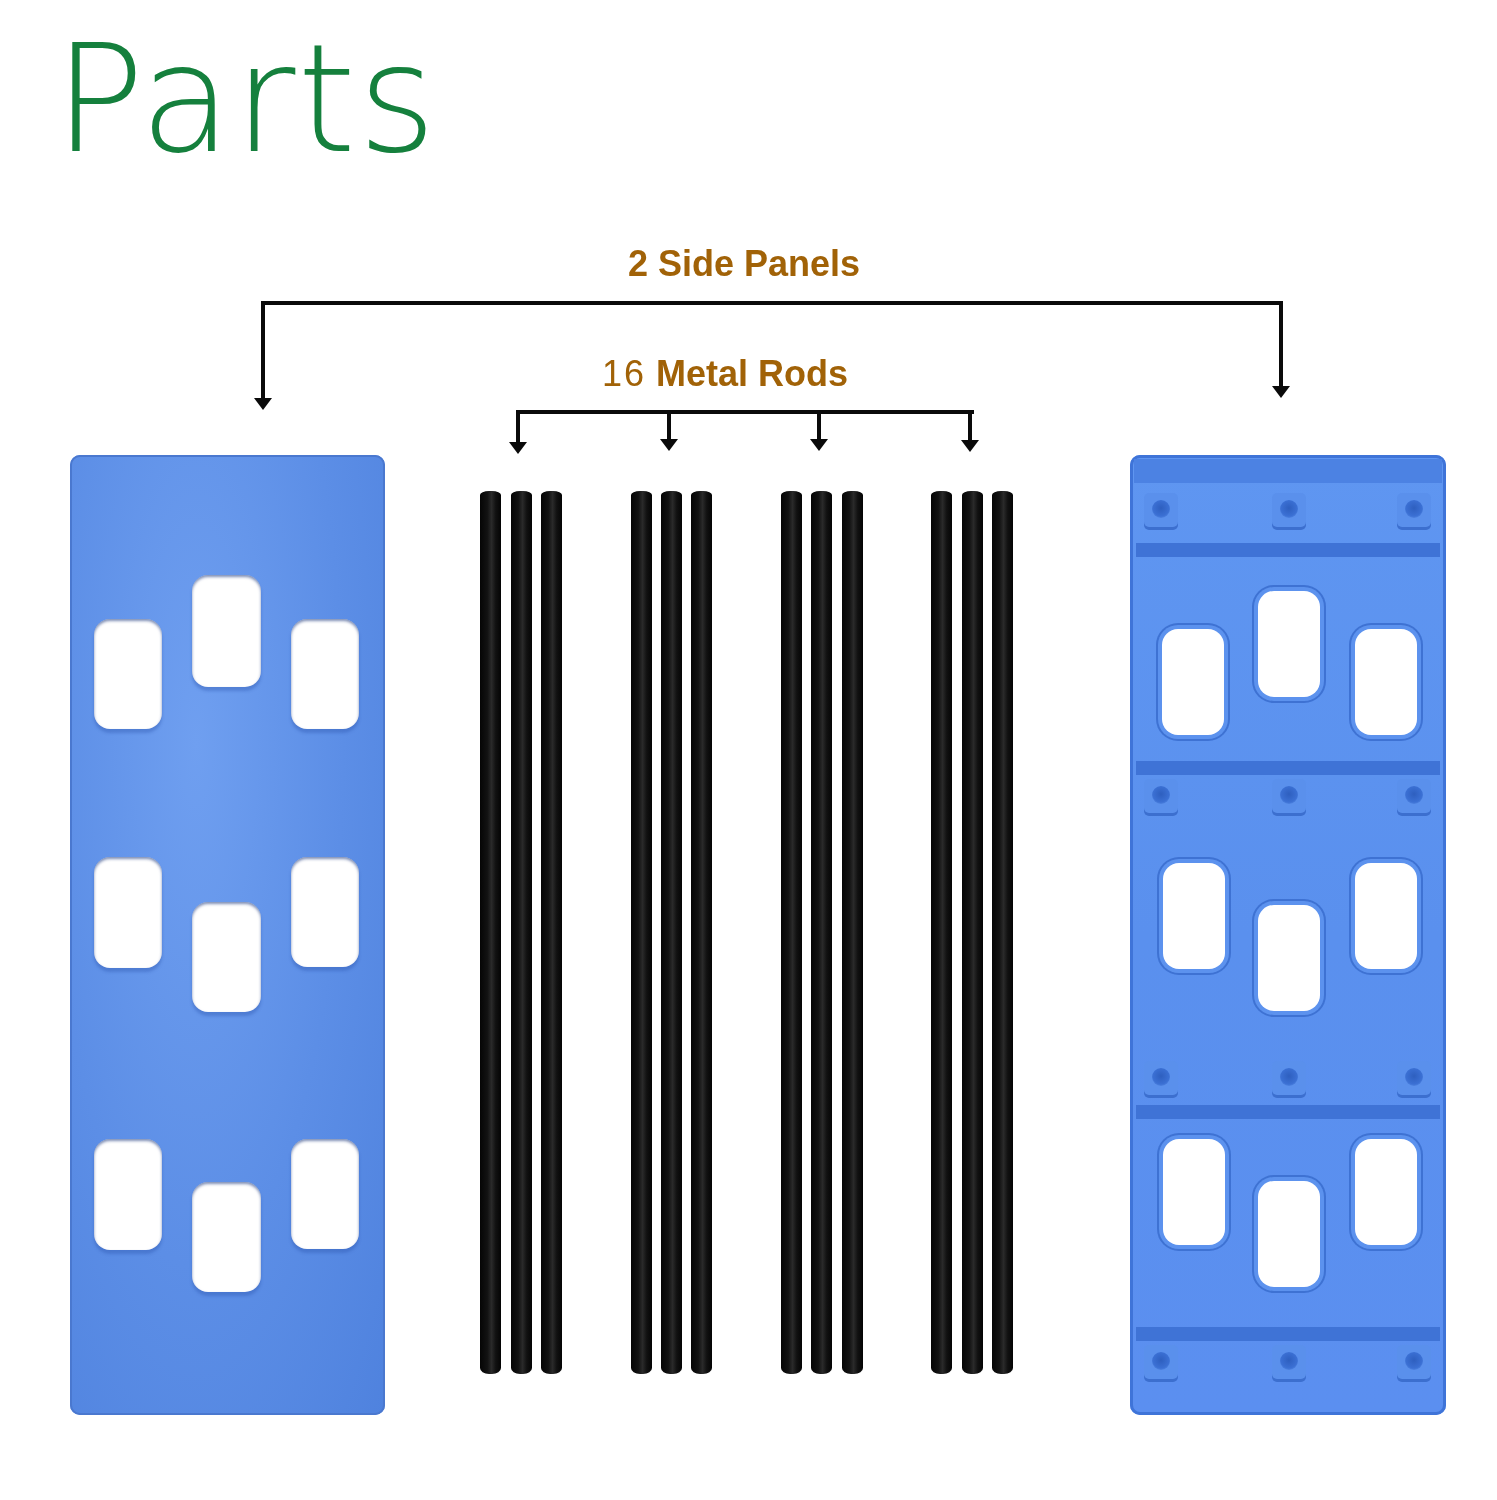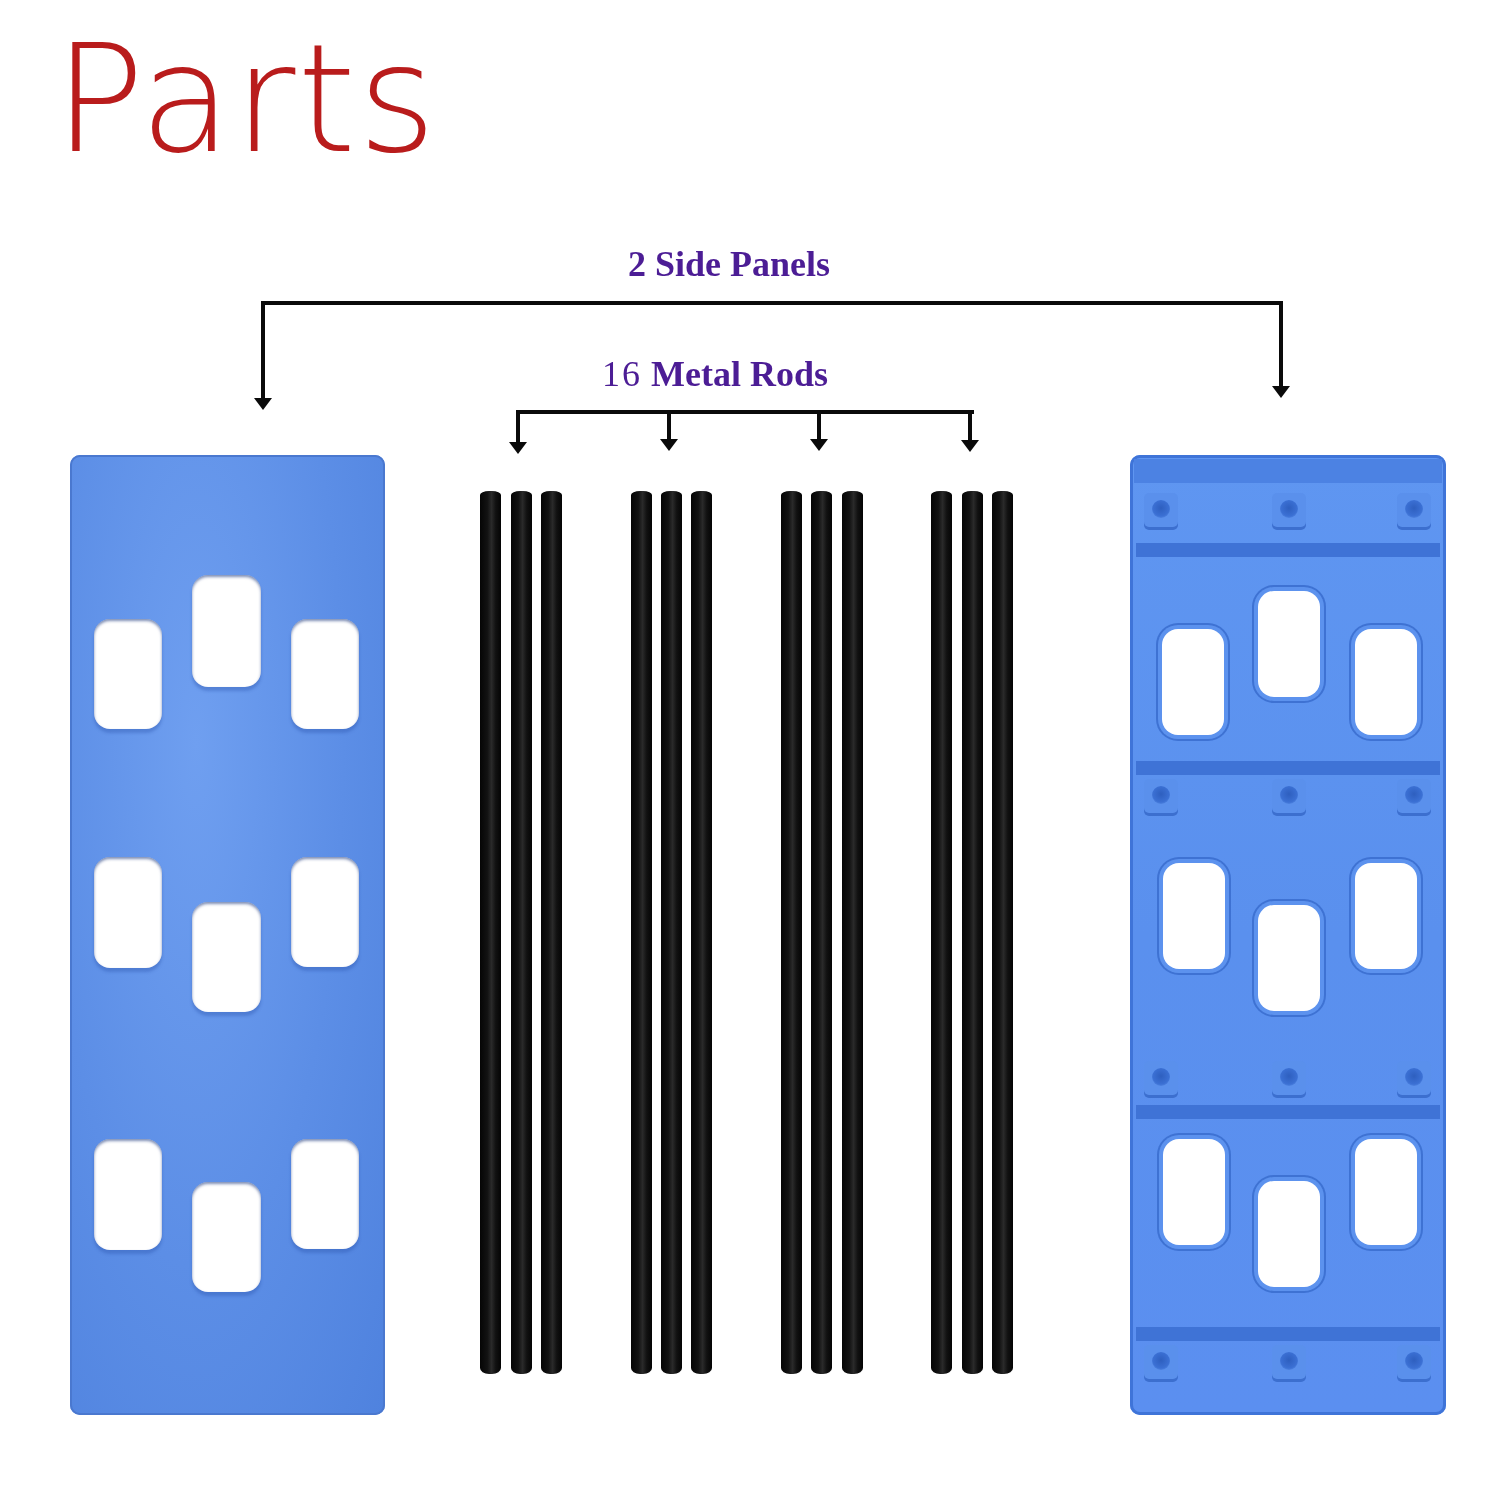--- a/index.html
+++ b/index.html
@@ -1,25 +1,25 @@
 <!DOCTYPE html>
 <html><head>
 <meta charset="utf-8">
 <style>
   html, body { margin: 0; padding: 0; background: #ffffff; }
   body { width: 1497px; height: 1500px; position: relative; overflow: hidden; font-family: "DejaVu Sans", sans-serif; }
   .title {
     position: absolute; left: 54px; top: 14px;
     font-family: "DejaVu Sans", sans-serif; font-weight: 200;
     font-size: 150px; line-height: 170px; letter-spacing: 2px;
-    color: #b91c1c; -webkit-text-stroke: 0px;
+    color: #15803d; -webkit-text-stroke: 0px;
   }
   .label {
-    position: absolute; font-family: Liberation Serif, serif;
-    font-size: 36px; color: #4c1d95; white-space: nowrap; line-height: 44px;
+    position: absolute; font-family: Liberation Sans, sans-serif;
+    font-size: 36px; color: #a16207; white-space: nowrap; line-height: 44px;
   }
   .label b { font-weight: bold; }
   .label .num { font-weight: normal; letter-spacing: 2px; }
   .line { position: absolute; background: #0a0a0a; }
   .arrowhead {
     position: absolute; width: 0; height: 0;
     border-left: 9px solid transparent; border-right: 9px solid transparent;
     border-top: 12px solid #0a0a0a;
   }
   .panel {

